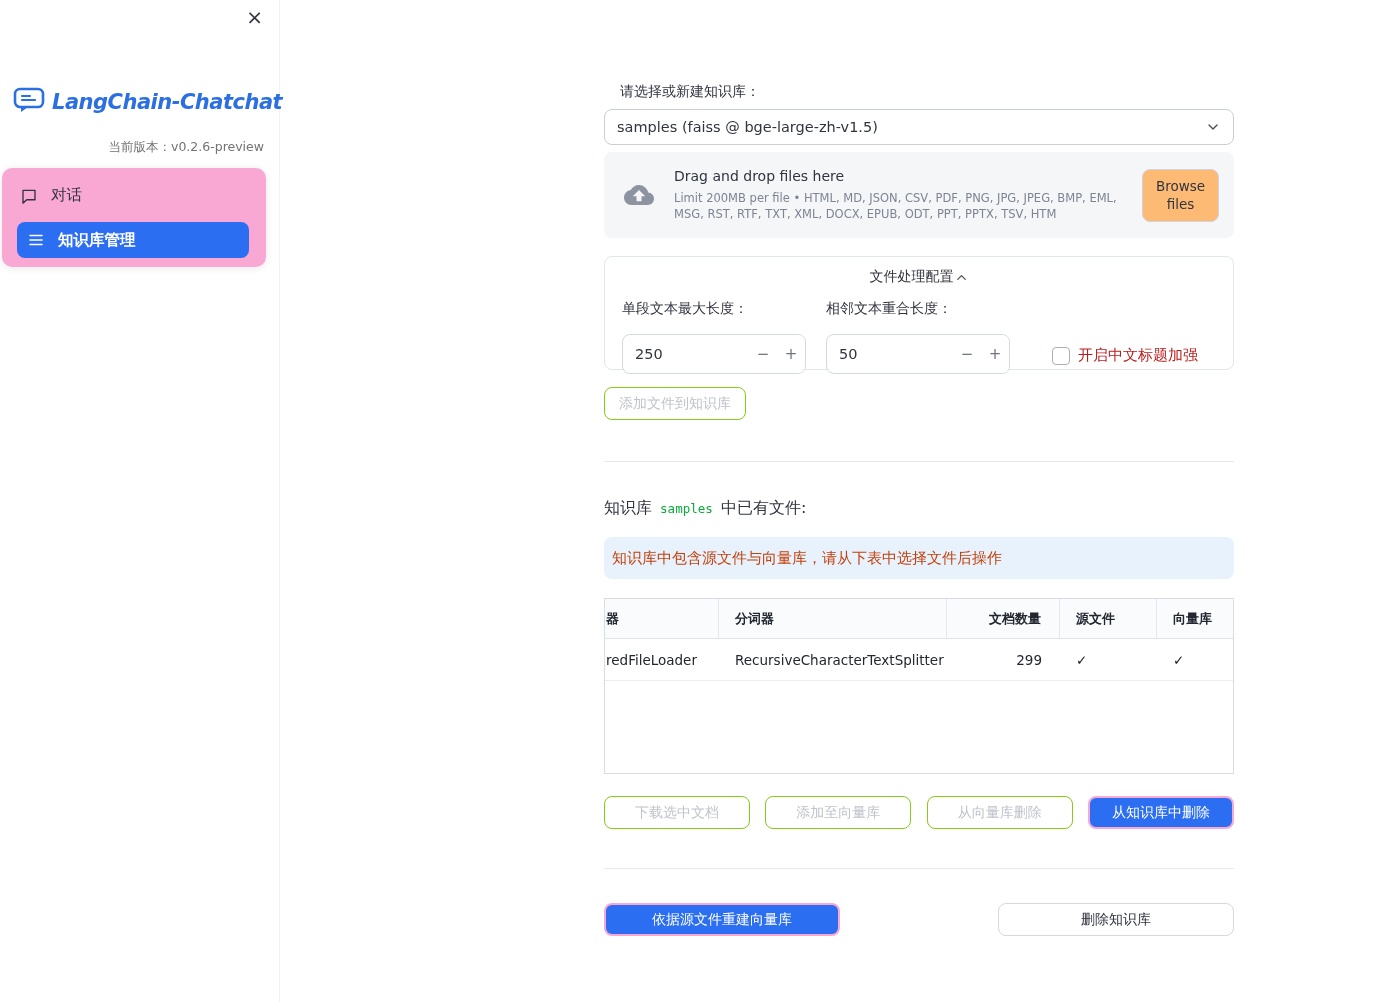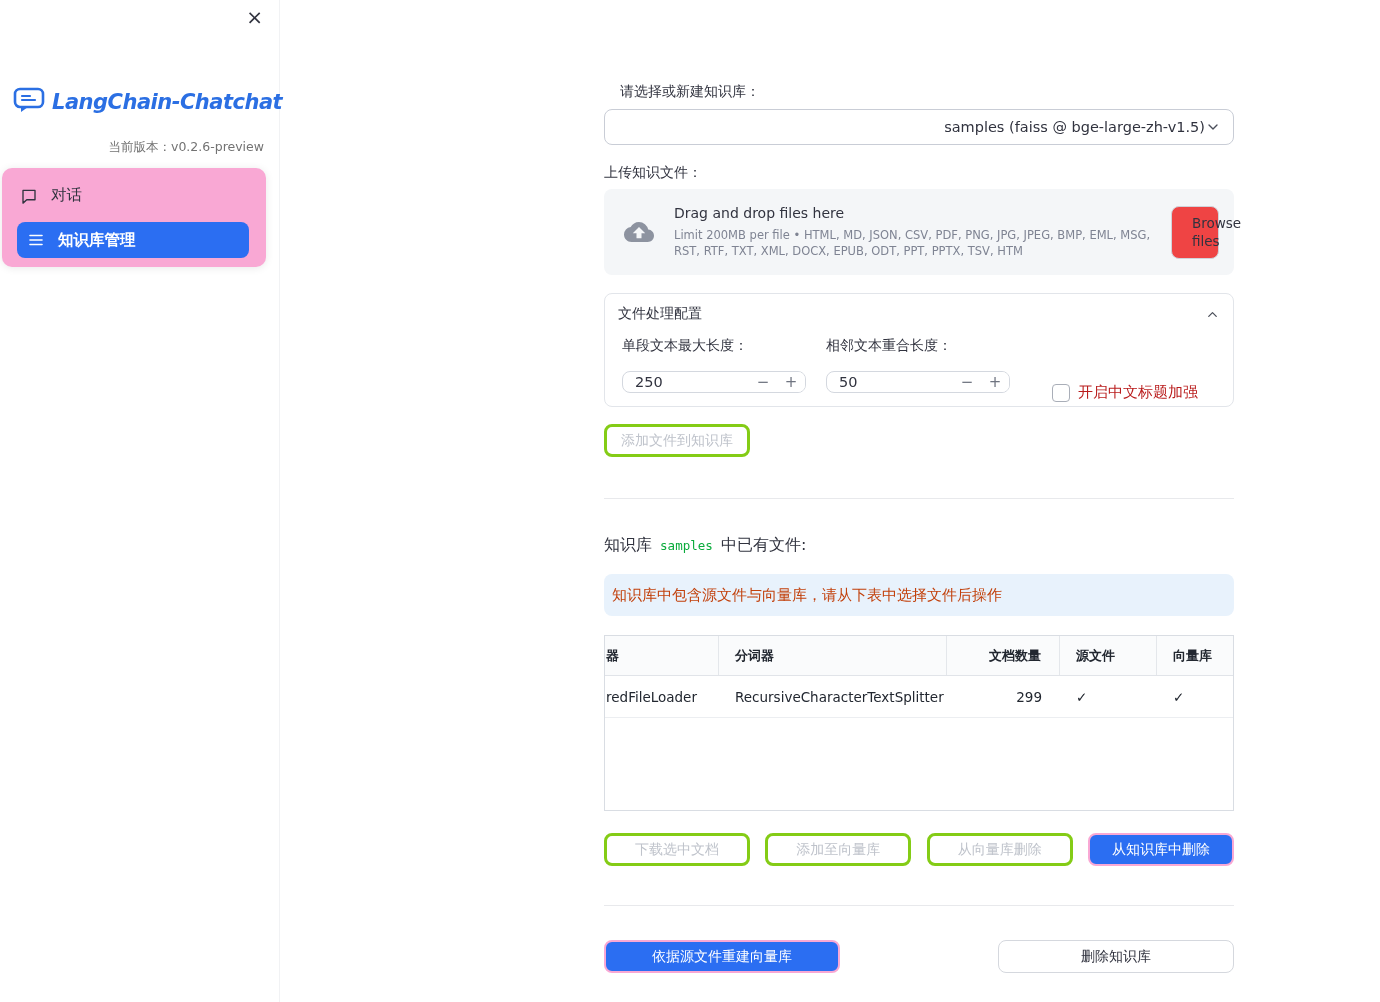--- a/index.html
+++ b/index.html
@@ -50,70 +50,69 @@
 
   
   .main-col { position:absolute; left:604px; top:0; width:630px; }
 
   .field-label { font-size:14px; color:#31333f; }
   .lbl-kb { margin-top:83px;margin-left:16px; }
   .selectbox {
     margin-top:8px; height:36px; border:1px solid #c9cdd6; border-radius:8px;
     background:#fff; display:flex; align-items:center; padding:0 12px;
     cursor:pointer;
-    text-align:right;
   }
   .selectbox .sel-value { flex:1; font-size:14.5px; color:#31333f; }
   .lbl-upload { margin-top:19px; }
 
   .uploader {
     margin-top:7px; height:86px; background:#f4f6f8; border-radius:8px;
     display:flex; align-items:center; padding:0 15px 0 16px;
   }
   .uploader .up-texts { flex:1; margin-left:16px; }
   .up-title { font-size:14px; color:#31333f; margin-bottom:6px; }
   .up-limit { font-size:11.5px; line-height:16px; color:#7f8493; max-width:478px; }
   .browse-btn {
-    width:48px; min-height:53px; background:#ef4444; border:1px solid #d0d3da;
+    width:77px; min-height:53px; background:#fdba74; border:1px solid #d0d3da;
     border-radius:8px; font-size:13.5px; color:#31333f; cursor:pointer;
-    font-family:inherit; line-height:18px; padding:6px 20px;
+    font-family:inherit; line-height:18px; padding:6px 4px;
   }
 
   .expander {
     margin-top:18px; border:1px solid #e2e5ea; border-radius:8px; height:114px;
   }
   .exp-header {
-    display:flex; align-items:center; justify-content:space-between;
+    display:flex; align-items:center; justify-content:center;
     padding:11px 13px 0 13px; cursor:pointer;
   }
   .exp-title { font-size:14px; color:#31333f; }
   .exp-body { display:flex; padding:14px 0 0 17px; align-items:flex-start; }
   .num-group { margin-right:20px; }
   .num-label { font-size:14px; color:#31333f; margin-bottom:16px; }
   .numbox {
-    width:184px; height:22px; border:1px solid #d4d8df; border-radius:8px;
+    width:184px; height:40px; border:1px solid #d4d8df; border-radius:8px;
     display:flex; align-items:center; background:#fff; overflow:hidden;
   }
   .num-value { flex:1; padding-left:12px; font-size:14.5px; color:#31333f; }
   .step-btn {
     width:28px; height:100%; border:none; background:#fff; color:#6f7480;
     font-size:15px; cursor:pointer; font-family:inherit;
   }
   .checkbox-row { display:flex; align-items:center; gap:8px; margin:46px 0 0 22px; cursor:pointer; }
   .checkbox {
     width:18px; height:18px; border:1px solid #a9aeb8; border-radius:4px; background:#fff;
   }
   .checkbox-label { font-size:15px; color:#b91c1c; }
 
   .btn {
     height:33px; border-radius:8px; font-size:14px; cursor:pointer;
     font-family:inherit; background:#fff; border:1px solid #d5d8de; color:#31333f;
     padding:0 14px;
   }
-  .btn.disabled { border:3px solid #84cc16; color:#bfc3cb; cursor:default; }
+  .btn.disabled { border:1px solid #84cc16; color:#bfc3cb; cursor:default; }
   .btn.primary { background:#2b6ef2; border:2px solid #f9a8d4; color:#fff; }
   .add-btn { margin-top:17px; }
 
   hr.divider { border:none; border-top:1px solid #e8e9ec; }
   .div1 { margin:41px 0 0 0; }
   .div2 { margin:39px 0 0 0; }
 
   .existing-line { margin-top:36px; font-size:16px; color:#31333f; }
   .inline-code {
     font-family:"DejaVu Sans Mono","Liberation Mono",monospace;
@@ -198,21 +197,20 @@
 
     <div class="selectbox">
       <span class="sel-value">samples (faiss @ bge-large-zh-v1.5)</span>
       <span style="display:flex;">
         <svg width="16" height="16" viewBox="0 0 24 24" fill="none">
           <path d="M6 9l6 6 6-6" stroke="#4a4e59" stroke-width="2" stroke-linecap="round" stroke-linejoin="round"></path>
         </svg>
       </span>
     </div>
 
-    <div class="field-label lbl-upload">上传知识文件：</div>
 
     <div class="uploader">
       <span style="display:flex;">
         <svg width="38" height="30" viewBox="0 0 24 24">
           <path fill="#8d93a0" d="M19.35 10.04A7.49 7.49 0 0 0 12 4C9.11 4 6.6 5.64 5.35 8.04A5.994 5.994 0 0 0 0 14c0 3.31 2.69 6 6 6h13c2.76 0 5-2.24 5-5 0-2.64-2.05-4.78-4.65-4.96zM14 13v4h-4v-4H7l5-5 5 5h-3z"></path>
         </svg>
       </span>
       <div class="up-texts">
         <div class="up-title">Drag and drop files here</div>
         <div class="up-limit">Limit 200MB per file • HTML, MD, JSON, CSV, PDF, PNG, JPG, JPEG, BMP, EML, MSG, RST, RTF, TXT, XML, DOCX, EPUB, ODT, PPT, PPTX, TSV, HTM</div>

